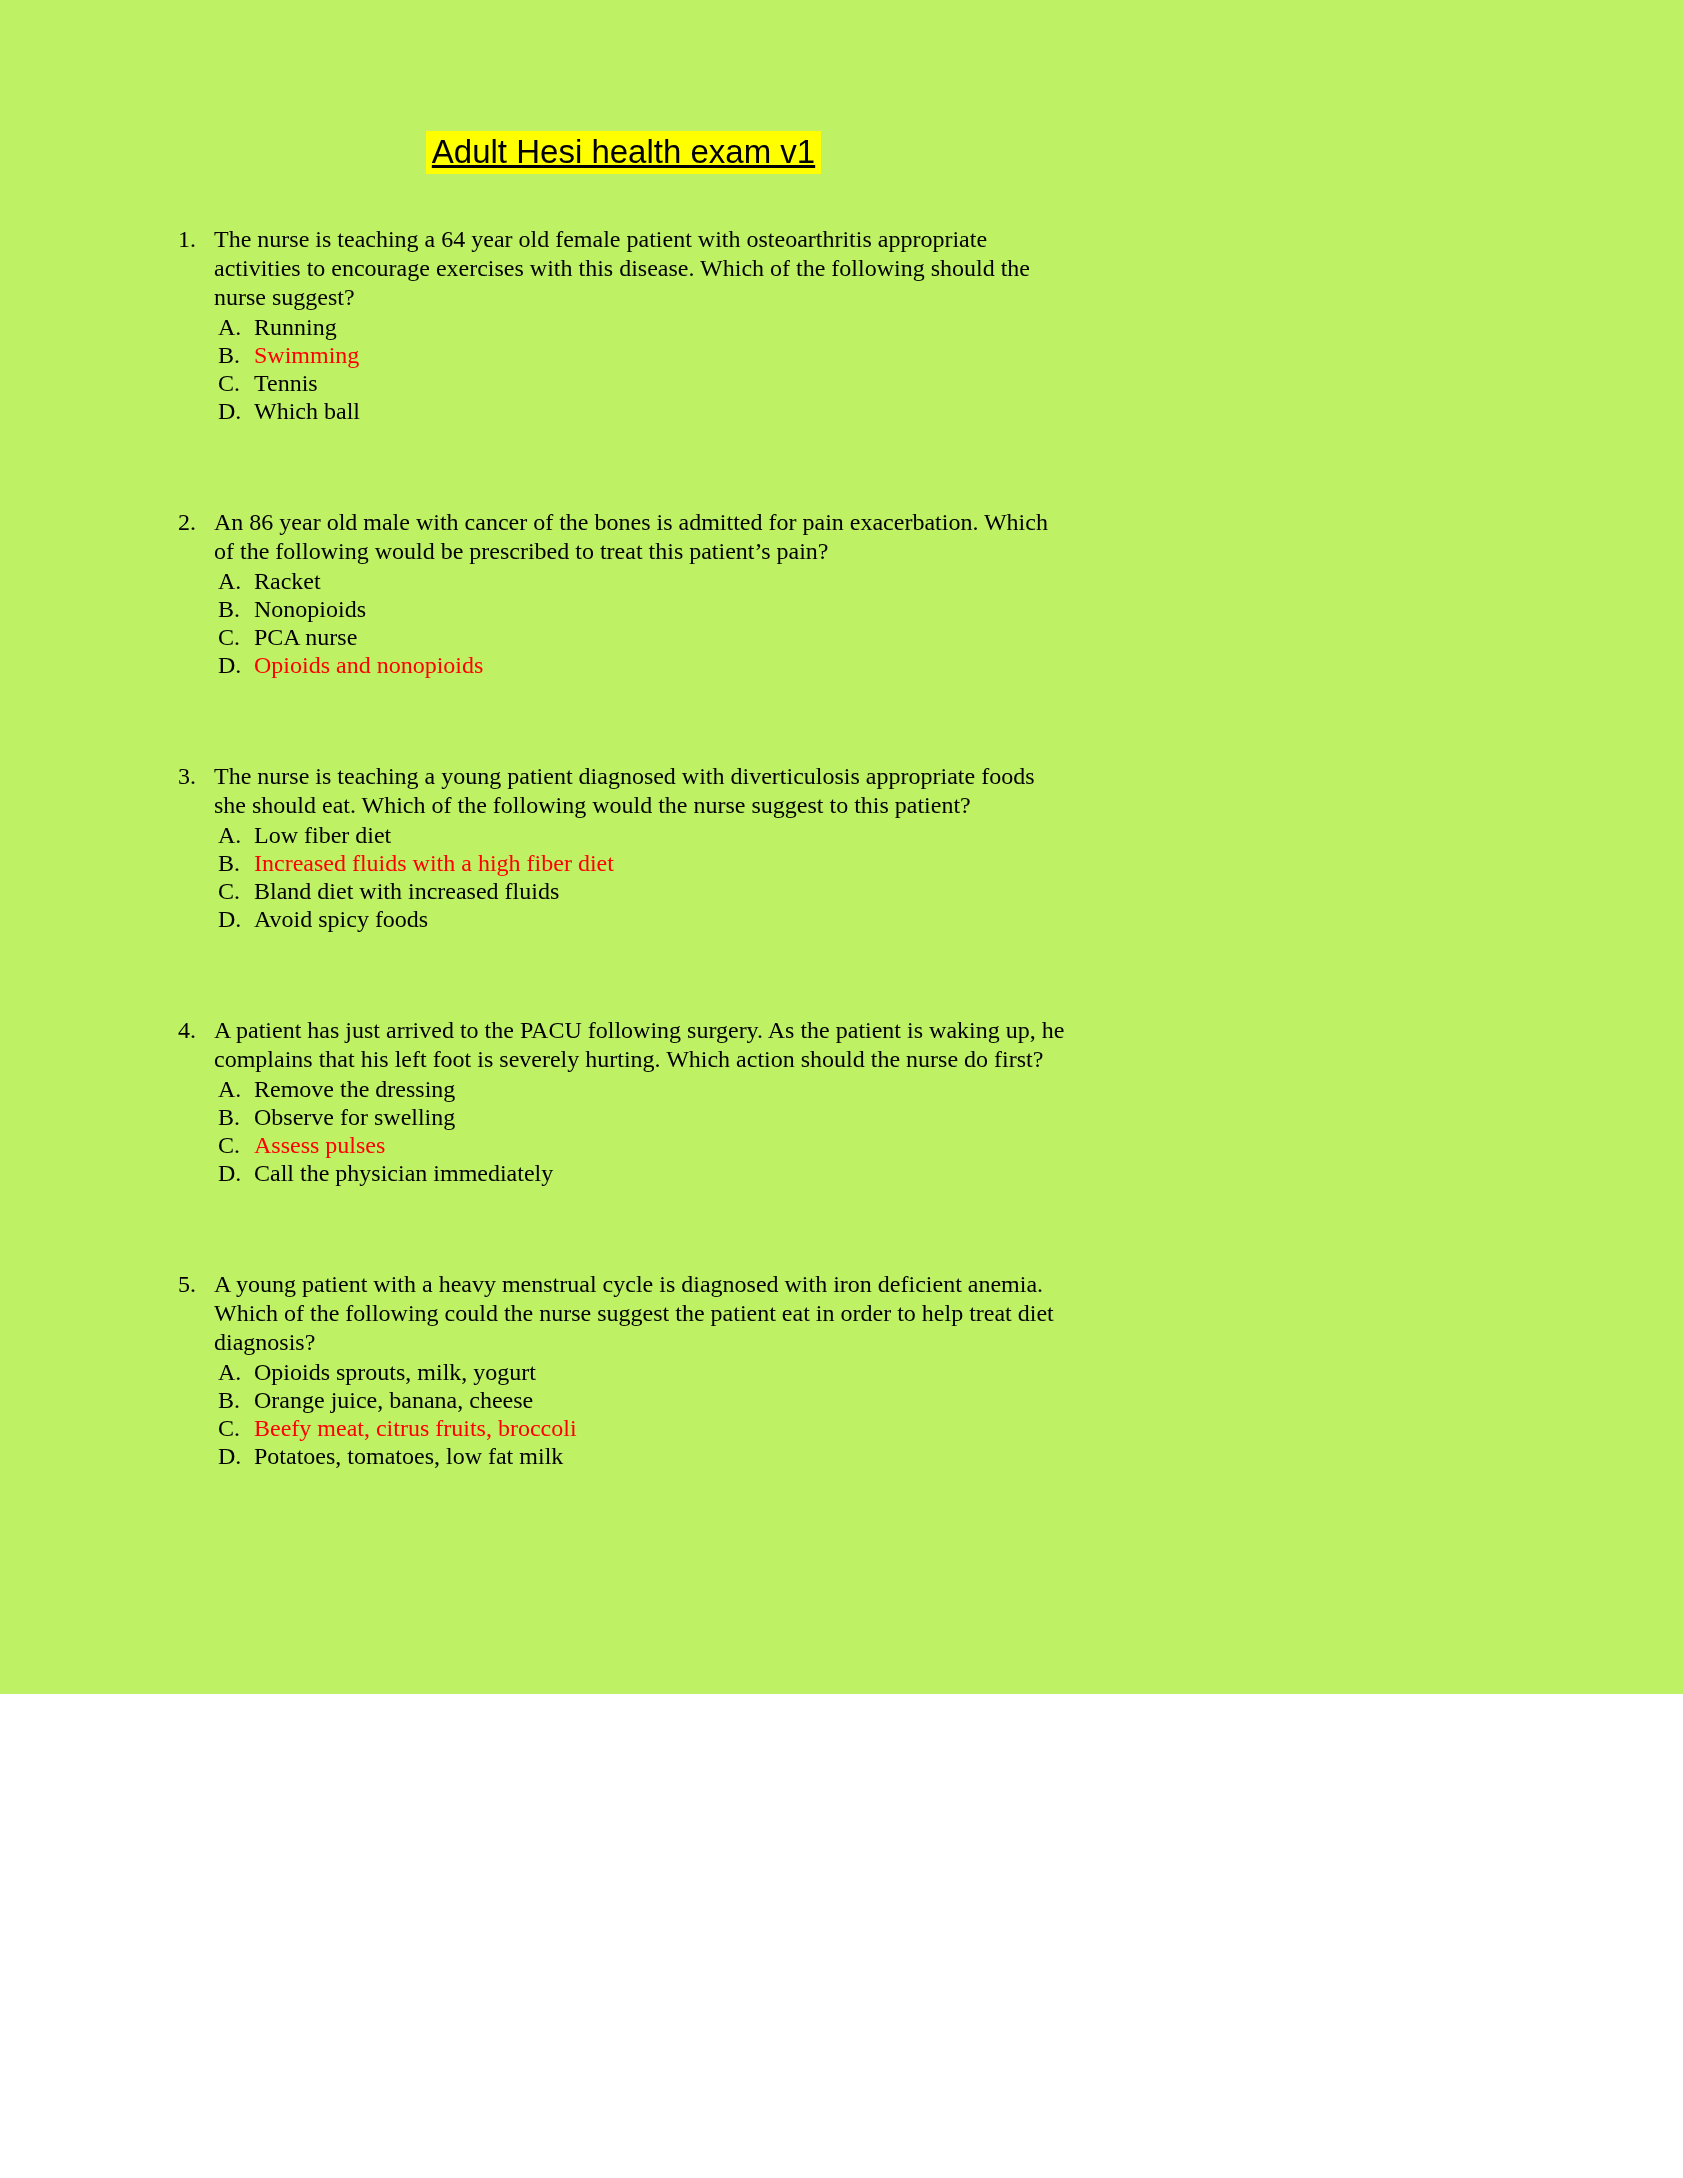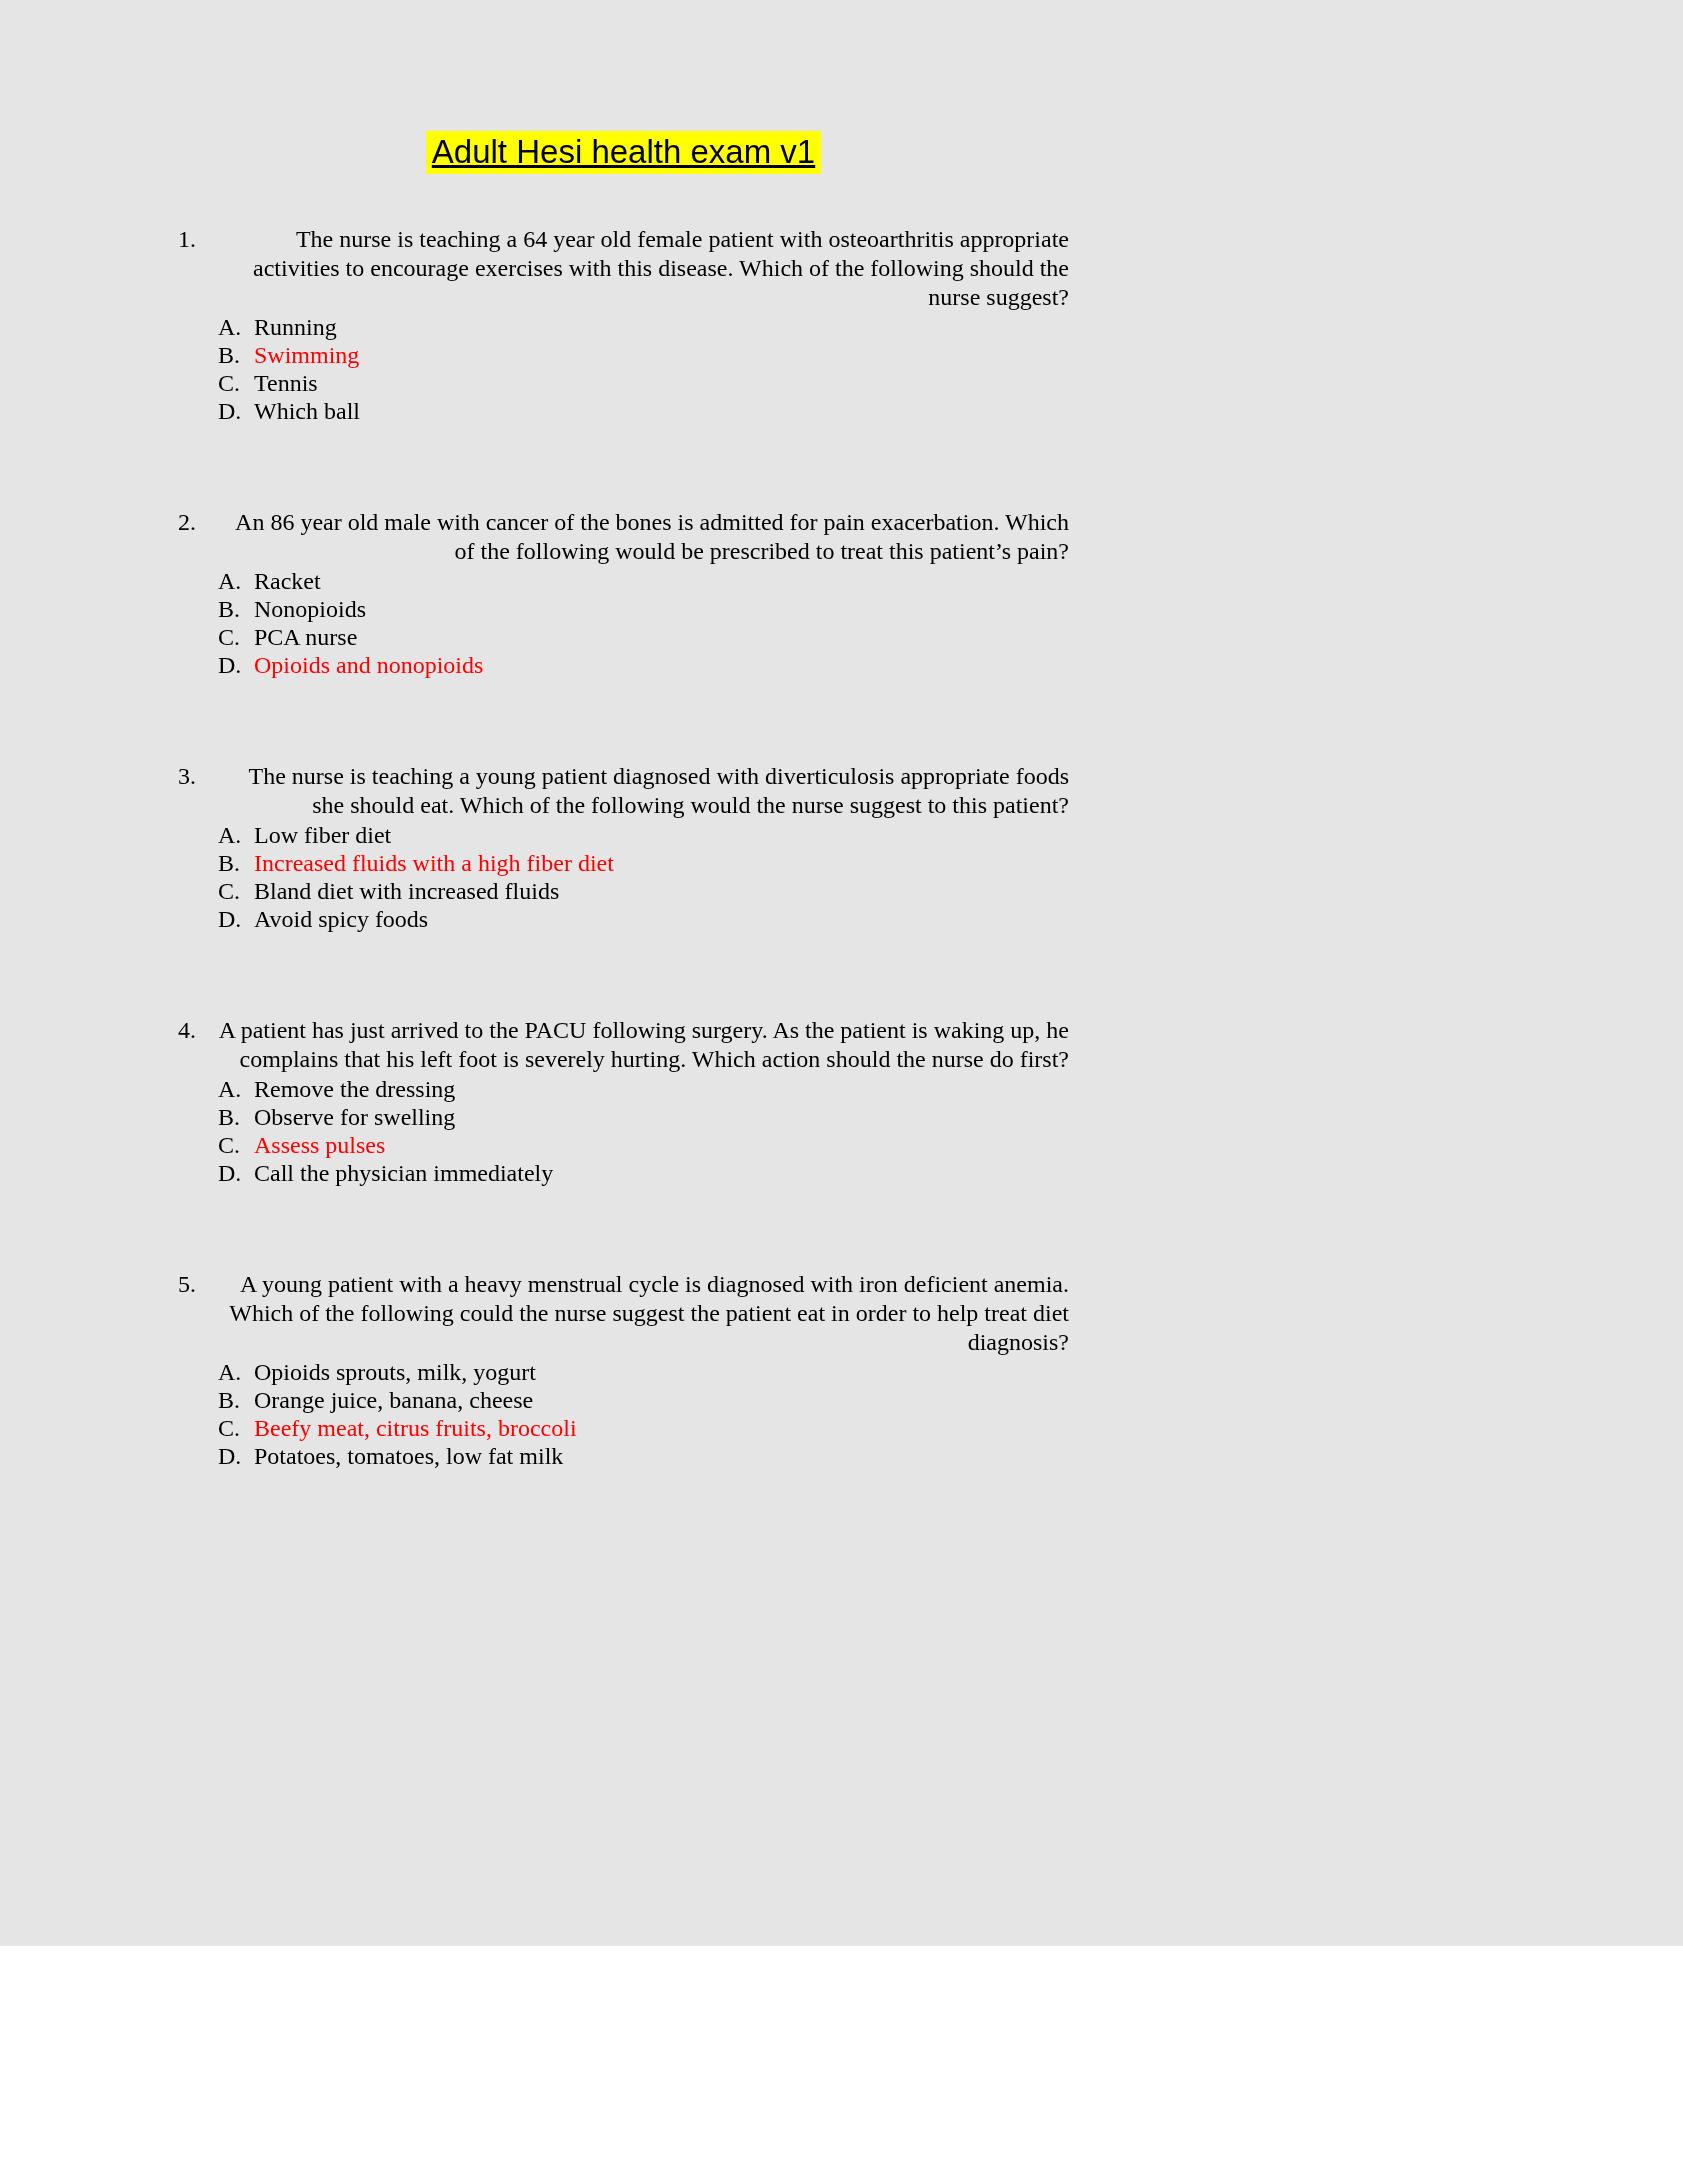--- a/index.html
+++ b/index.html
@@ -3,22 +3,22 @@
 <meta charset="utf-8">
 <style>
   html, body {
     margin: 0;
     padding: 0;
     background: #ffffff;
   }
   .page {
     position: relative;
     width: 1683px;
-    height: 1946px;
-    background: #e5e5e5;
+    height: 1694px;
+    background: #bef264;
     overflow: hidden;
     font-family: "Liberation Serif", "DejaVu Serif", serif;
     color: #000000;
   }
   .content {
     position: absolute;
     left: 178px;
     top: 131px;
     width: 891px;
   }
@@ -43,21 +43,20 @@
   }
   .q-row {
     display: flex;
     align-items: flex-start;
   }
   .q-num {
     flex: 0 0 36px;
   }
   .q-text {
     flex: 1;
-    text-align: right;
   }
   .options {
     margin-left: 40px;
     margin-top: 1px;
   }
   .option {
     display: flex;
     align-items: flex-start;
     line-height: 28px;
   }

